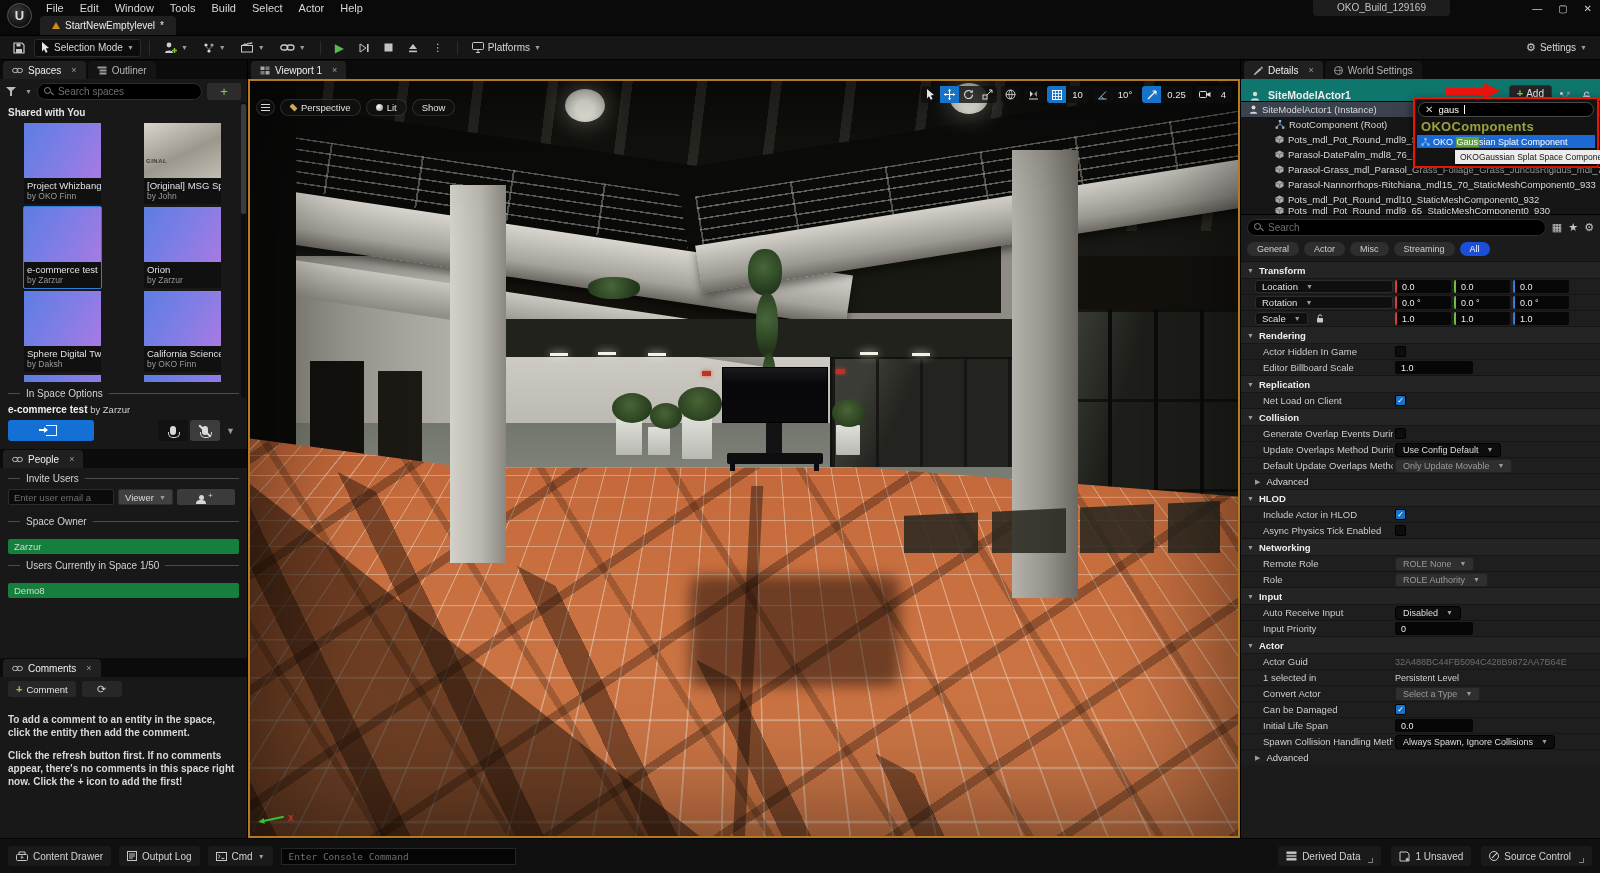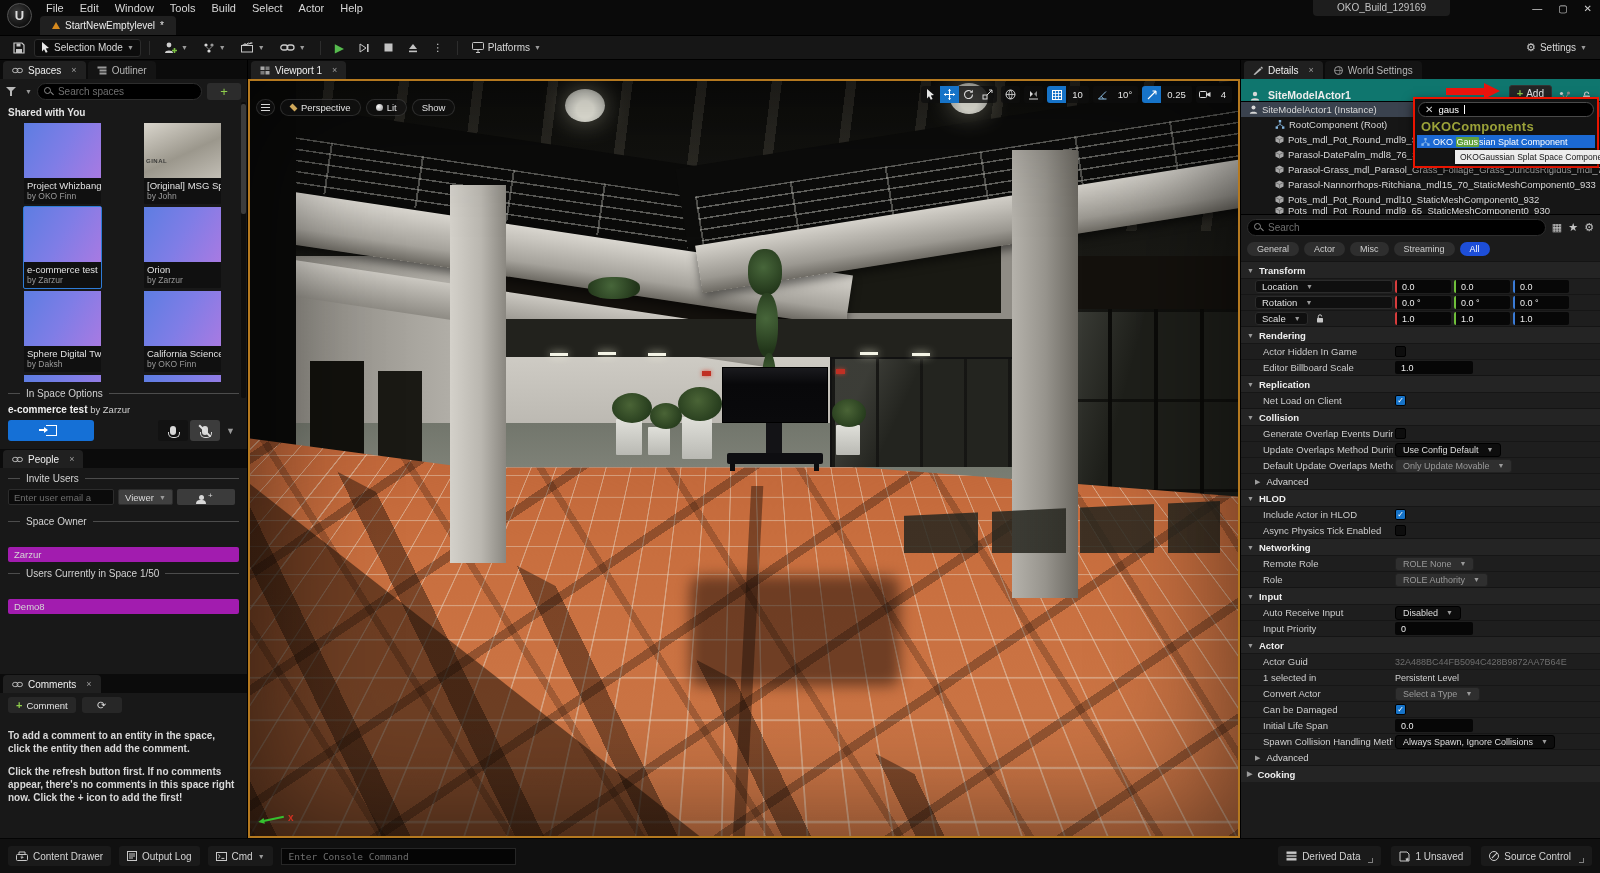--- a/index.html
+++ b/index.html
@@ -85,21 +85,21 @@
 .slash::before{content:"";position:absolute;width:16px;height:1.6px;background:#e0e0e0;transform:rotate(45deg);z-index:3}
 .invite-row{display:flex;align-items:center;gap:4px;padding:5px 8px}
 .invite-row input{width:106px;height:16px;background:#0b0b0b;border:1px solid #2c2c2c;border-radius:2px;
   color:#9a9a9a;font-size:9.5px;padding:0 5px;font-family:"Liberation Sans",sans-serif}
 .invite-row input::placeholder{color:#6e6e6e}
 .mini-sel{height:16px;background:#404040;border:1px solid #2c2c2c;border-radius:2px;padding:0 6px;display:flex;align-items:center;gap:5px;font-size:9.5px;color:#dcdcdc}
 .padd-btn{width:58px;height:16px;background:#3b3b3b;border-radius:2px;display:flex;align-items:center;justify-content:center}
 .person{width:5px;height:5px;border-radius:50%;background:#d8d8d8;position:relative}
 .person::after{content:"";position:absolute;left:-2.5px;top:5.5px;width:10px;height:4px;border-radius:4px 4px 0 0;background:#d8d8d8}
 .pplus{color:#d8d8d8;font-size:8px;margin-left:4px;margin-top:-4px}
-.field{margin:20px 8px 0 8px;height:15px;background:#a21caf;border-radius:2px;font-size:9.5px;color:#d6d6d6;
+.field{margin:12px 8px 0 8px;height:15px;background:#15803d;border-radius:2px;font-size:9.5px;color:#d6d6d6;
   display:flex;align-items:center;padding:0 6px}
 .cmt-btns{display:flex;align-items:center;gap:6px;padding:4px 8px}
 .cmt-add{height:16px;background:#272727;border-radius:3px;display:flex;align-items:center;gap:4px;padding:0 8px;font-size:9.5px;color:#e3e3e3}
 .gplus{color:#8fce4c;font-size:11px;font-weight:bold}
 .cmt-refresh{width:40px;height:16px;background:#272727;border-radius:3px;display:flex;align-items:center;justify-content:center;color:#d8d8d8;font-size:11px}
 .cmt-help{padding:12px 8px 0 8px;font-size:10px;font-weight:bold;color:#d8d8d8;line-height:1.3}
 .cmt-help+.cmt-help{padding-top:10px}
 .lscroll{position:absolute;right:1px;top:42px;width:5px;height:296px;background:#0e0e0e;border-radius:2px}
 .lscroll .thumb{position:absolute;top:2px;left:0;width:5px;height:110px;background:#3c3c3c;border-radius:2px}
 .chain-ic{display:inline-flex;align-items:center}
@@ -1085,24 +1085,20 @@
               <span class="selbox">
                 <span>Always Spawn, Ignore Collisions</span>
                 <span class="chev">▼</span>
               </span>
             </div>
           </div>
           <div class="prop-sub">
             <span class="tri">▶</span>
             <span>Advanced</span>
           </div>
-          <div class="prop-h">
-            <span class="tri">▶</span>
-            <span>Cooking</span>
-          </div>
         </div>
 
       <div id="annot-arrow">
           <span class="bar"></span>
           <span class="head"></span>
         </div>
       <div id="add-dropdown">
         <div class="dd-search">
           <span class="dd-x">✕</span>
           <span>gaus</span>

